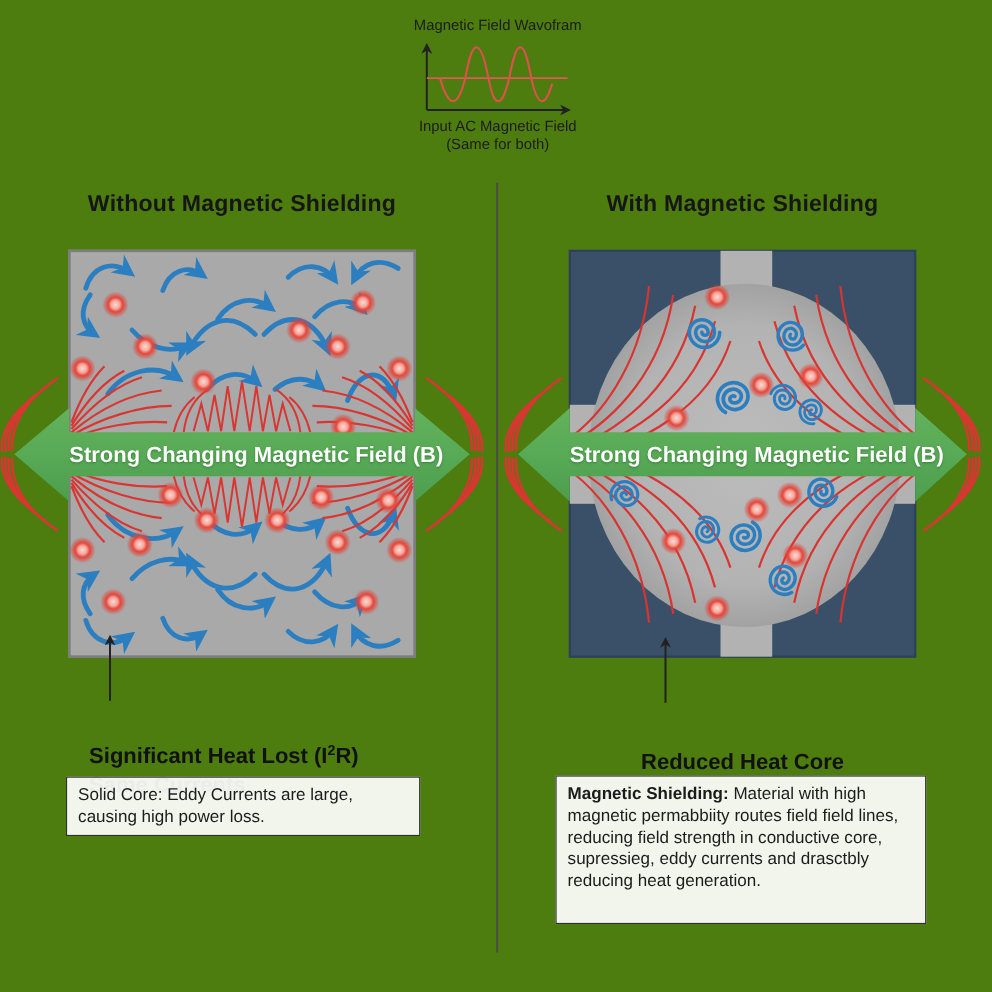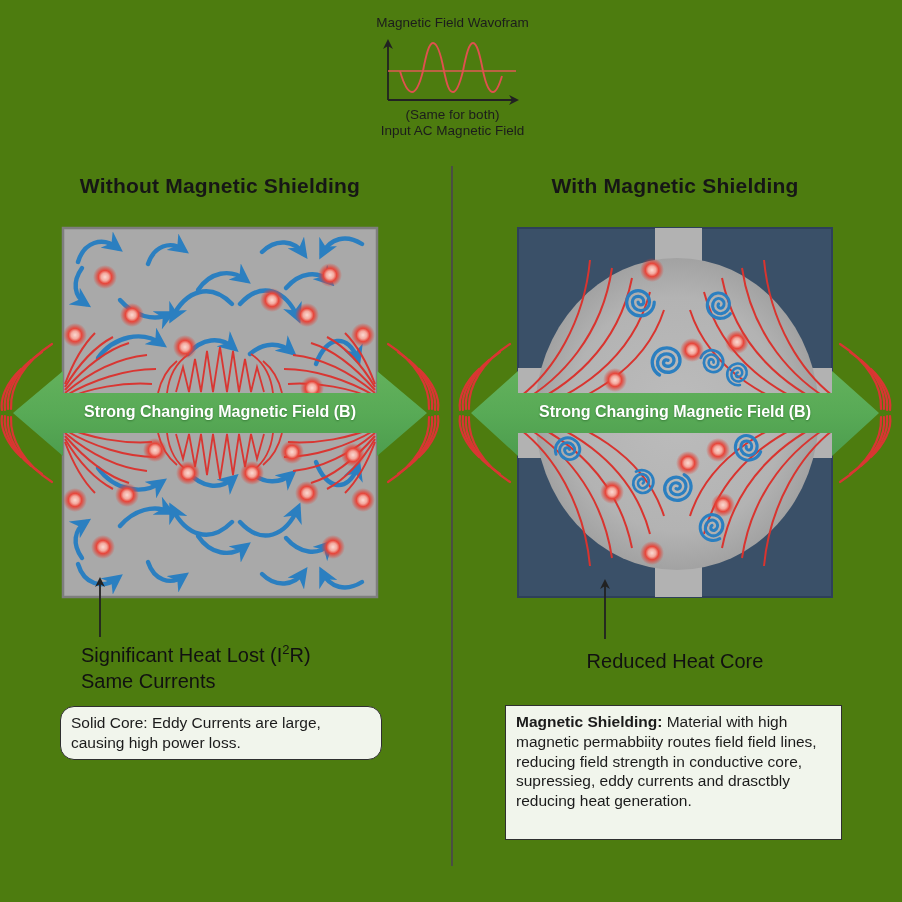--- a/index.html
+++ b/index.html
@@ -7,24 +7,24 @@
     position:relative;width:902px;height:902px;background:#4d7c0f;
     font-family:"Liberation Sans","DejaVu Sans",sans-serif;color:#161616;
     overflow:hidden;
   }
   .abs{position:absolute;}
   .center{text-align:center;}
   .h-title{font-size:21px;font-weight:bold;letter-spacing:.2px;}
   .wave-title{font-size:13.5px;font-weight:500;color:#1c1c1c;}
   .wave-label{font-size:13.5px;color:#1c1c1c;line-height:1.22;}
   .arrow-label{
-    font-size:16px;font-weight:bold;color:#ffffff;line-height:1;
+    font-size:20px;font-weight:bold;color:#ffffff;line-height:1;
     text-shadow:0 1px 2px rgba(20,70,20,.45);white-space:nowrap;
   }
-  .annot{font-size:20px;font-weight:normal;line-height:1.3;color:#111;}
+  .annot{font-size:20px;font-weight:bold;line-height:1.3;color:#111;margin-top:32px;}
   .annot sup{font-size:13px;}
   .notebox{
     border:1.6px solid #2f2f2f;background:rgba(255,255,255,.92);
     font-size:15.5px;line-height:1.28;color:#1b1b1b;padding:6px 10px;
     box-sizing:border-box;
   }
   .notebox b{font-weight:bold;margin-top:21px;}
   svg{display:block;}
 </style>
 </head>
@@ -231,38 +231,38 @@
       </g>
     </g>
 
     <path d="M 100 637 L 100 580" stroke="#222" stroke-width="1.8" fill="none" marker-end="url(#mBlack)"></path>
     <path d="M 605 639 L 605 582" stroke="#222" stroke-width="1.8" fill="none" marker-end="url(#mBlack)"></path>
   </svg>
 
   <div class="abs center wave-title" style="left:330px;top:15px;width:245px;">Magnetic Field Wavofram</div>
 
   <div class="abs center wave-label" style="left:325px;top:107px;width:255px;">
+    <div>Input AC Magnetic Field</div>
     <div>(Same for both)</div>
-    <div>Input AC Magnetic Field</div>
   </div>
 
   <div class="abs center h-title" style="left:455px;top:174px;width:440px;">With Magnetic Shielding</div>
 
   <div class="abs center h-title" style="left:0px;top:174px;width:440px;">Without Magnetic Shielding</div>
 
   <div class="abs center arrow-label" style="left:63px;top:404px;width:314px;">Strong Changing Magnetic Field (B)</div>
 
   <div class="abs center arrow-label" style="left:518px;top:404px;width:314px;">Strong Changing Magnetic Field (B)</div>
 
   <div class="abs annot" style="left:81px;top:642px;width:330px;">
     <div><span>Significant Heat Lost (I</span><sup>2</sup><span>R)</span></div>
     <div>Same Currents</div>
   </div>
 
   <div class="abs annot center" style="left:505px;top:648px;width:340px;">Reduced Heat Core</div>
 
-  <div class="abs notebox" style="left:60px;top:706px;width:322px;min-height:52px;border-radius:14px;">Solid Core: Eddy Currents are large, causing high power loss.</div>
+  <div class="abs notebox" style="left:60px;top:706px;width:322px;min-height:52px;">Solid Core: Eddy Currents are large, causing high power loss.</div>
 
   <div class="abs notebox" style="left:505px;top:705px;width:337px;min-height:135px;">
     <b>Magnetic Shielding:</b><span> Material with high magnetic permabbiity routes field field lines, reducing field strength in conductive core, supressieg,  eddy currents and drasctbly reducing heat generation.</span>
   </div>
 
 </div>
 
 </body></html>

